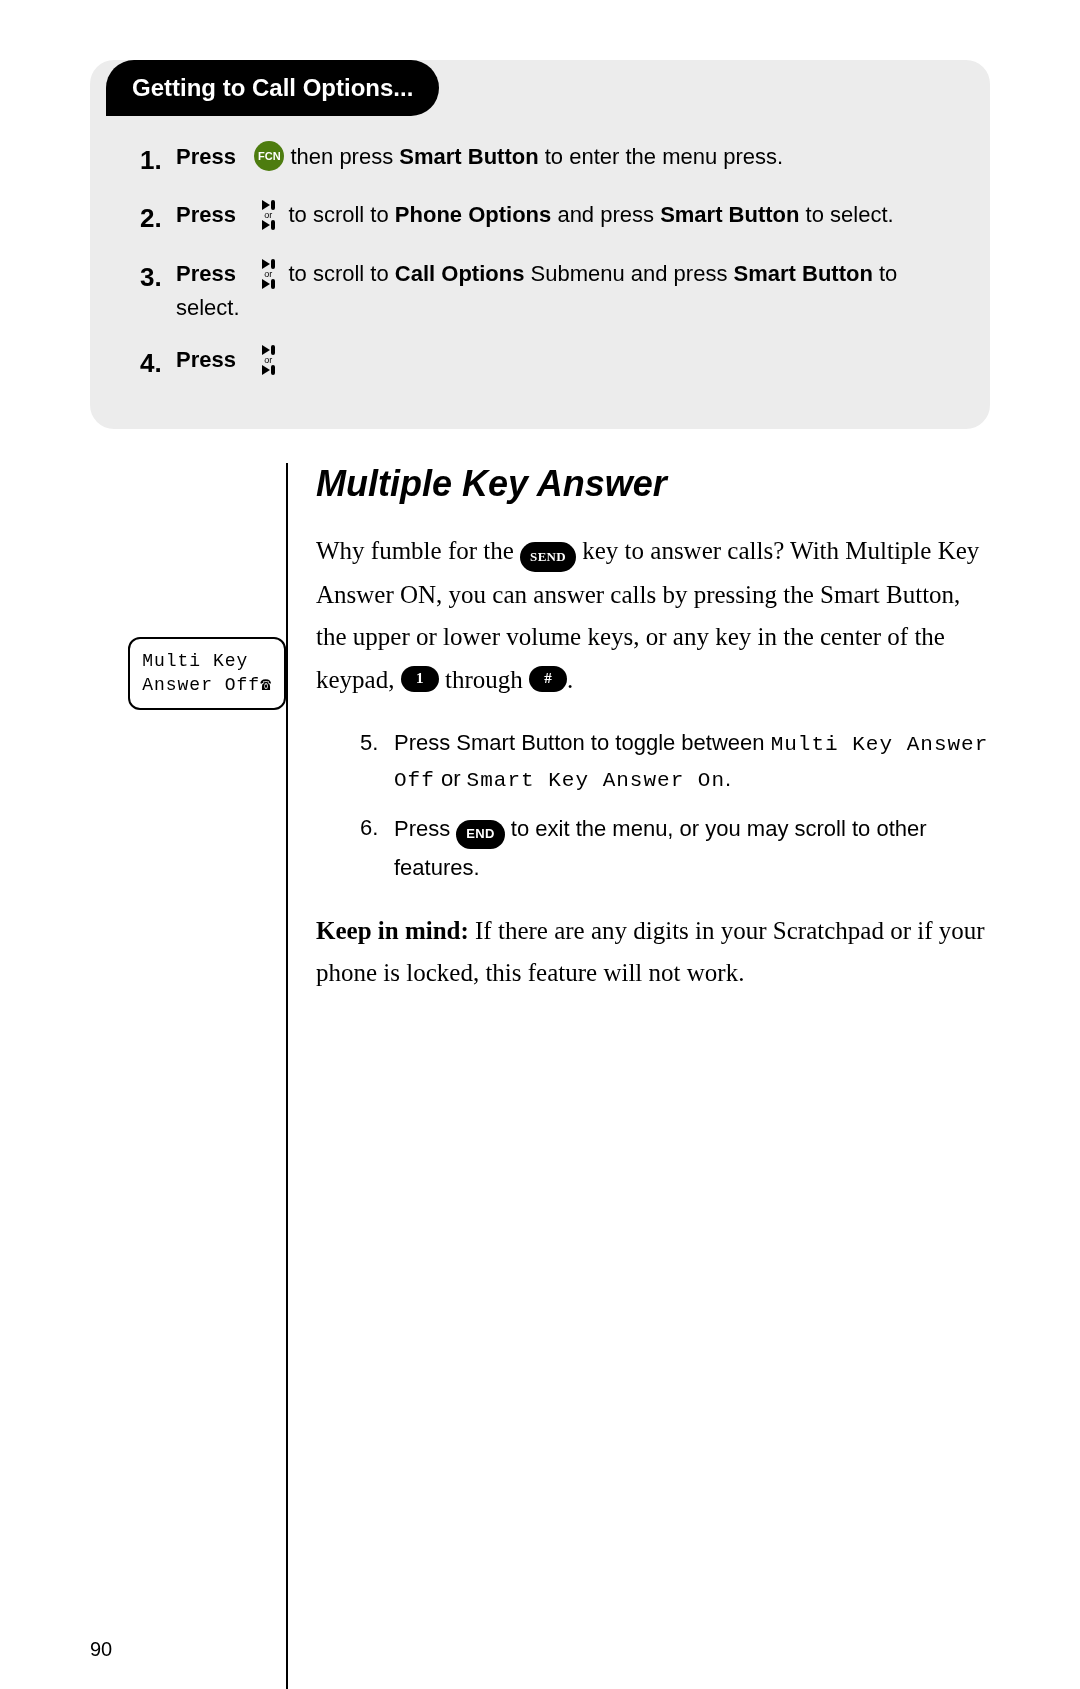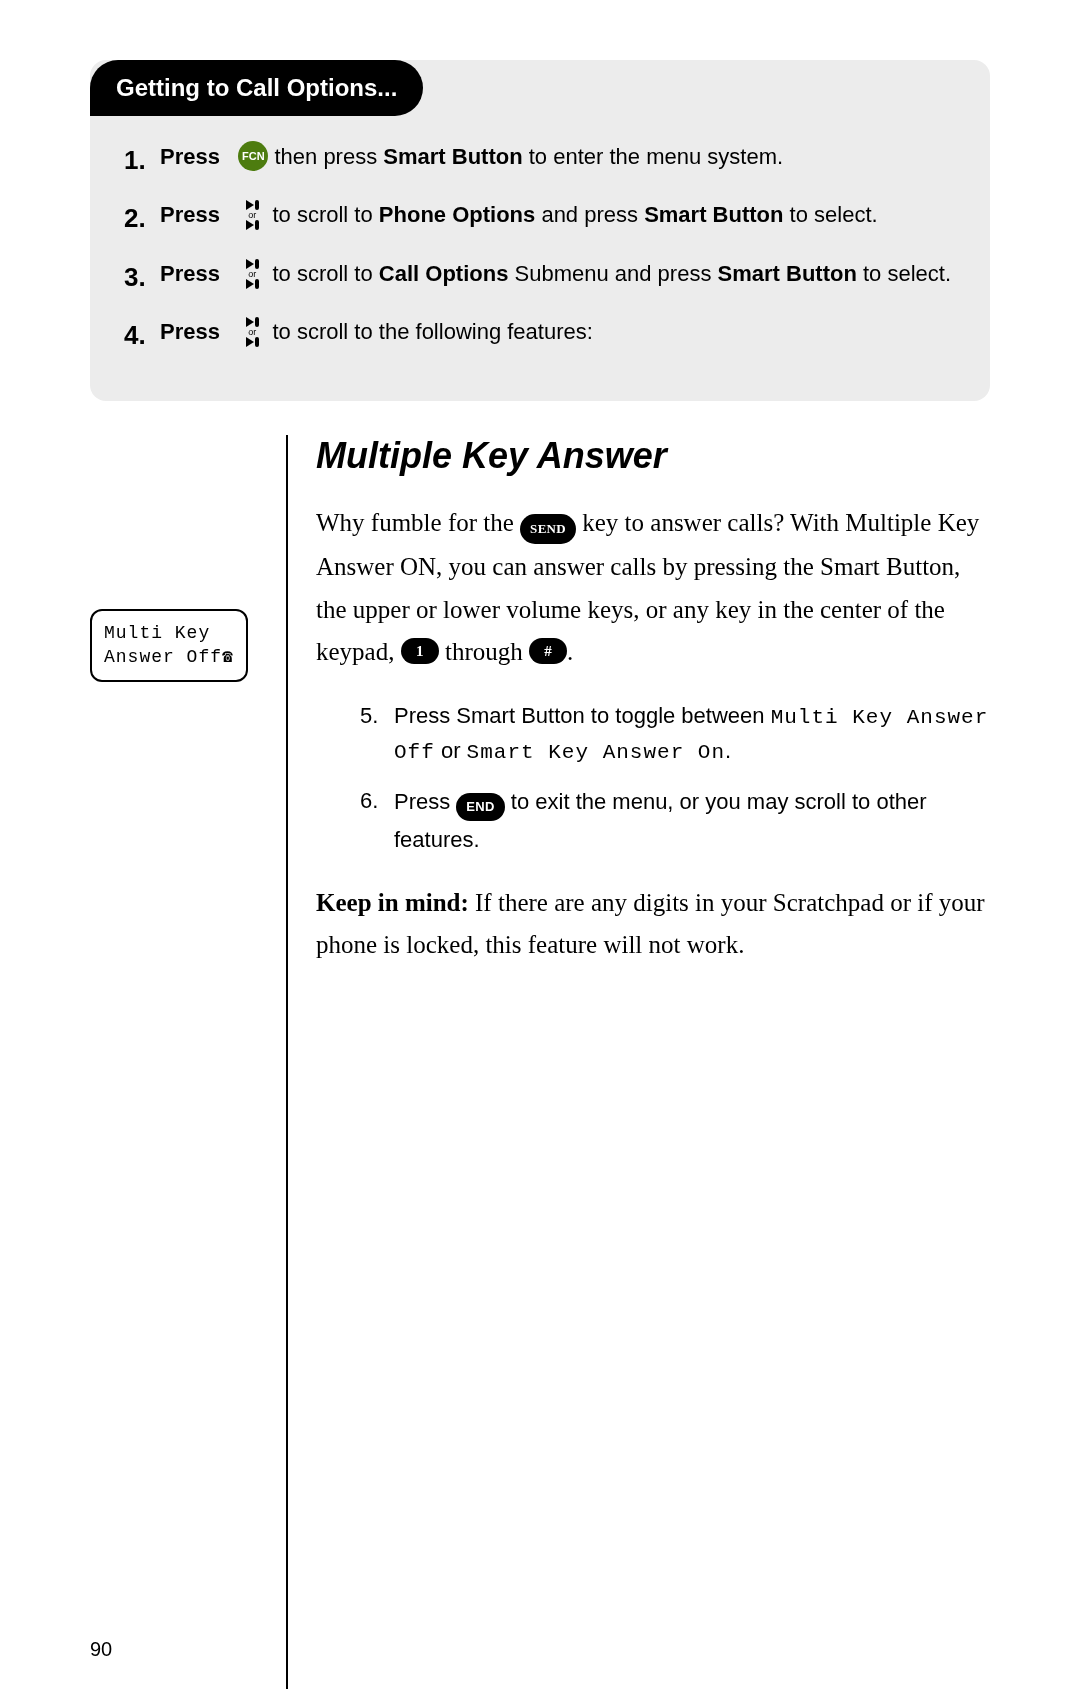--- a/index.html
+++ b/index.html
@@ -11,23 +11,24 @@
     color: #000;
     width: 1080px;
     height: 1689px;
     position: relative;
   }
   .page {
     padding: 60px 90px 40px 90px;
   }
   .box {
     background: #ececec;
-    border-radius: 16px;
+    border-radius: 24px;
     position: relative;
     padding-bottom: 28px;
+    padding-left: 16px;
   }
   .box-tab {
     background: #000;
     color: #fff;
     font-weight: 700;
     font-size: 24px;
     padding: 14px 26px;
     border-radius: 28px 28px 28px 0;
     display: inline-block;
     position: relative;
@@ -136,21 +137,21 @@
 
   .content {
     margin-top: 34px;
     display: flex;
     align-items: flex-start;
   }
   .left-col {
     width: 196px;
     padding-top: 174px;
     display: flex;
-    justify-content: flex-start;
+    justify-content: flex-end;
   }
   .screen {
     border: 2.5px solid #000;
     border-radius: 12px;
     padding: 10px 12px;
     font-family: "Courier New", monospace;
     font-size: 18px;
     line-height: 1.35;
     letter-spacing: 1px;
   }
@@ -216,21 +217,21 @@
     <div class="box-tab">Getting to Call Options...</div>
 
     <div class="steps">
 
       <div class="step">
         <div class="num">1.</div>
         <div class="body">
           <span class="press">Press</span>
           <span>&nbsp;</span>
           <span class="icon-circle">FCN</span>
-          <span> then press </span><b>Smart Button</b><span> to enter the menu system.</span>
+          <span> then press </span><b>Smart Button</b><span> to enter the menu press.</span>
         </div>
       </div>
 
       <div class="step">
         <div class="num">2.</div>
         <div class="body">
           <span class="press">Press</span>
           <span>&nbsp;</span>
           <span class="scroll-icon">
             <span class="scroll-row">
@@ -276,21 +277,20 @@
             <span class="scroll-row">
                 <span class="tri"></span>
                 <span class="tick"></span>
               </span>
             <span class="scroll-or">or</span>
             <span class="scroll-row">
                 <span class="tri"></span>
                 <span class="tick"></span>
               </span>
           </span>
-          <span> to scroll to the following features:</span>
         </div>
       </div>
 
     </div>
   </div>
 
   <div class="content">
     <div class="left-col">
       <div class="screen">
         <div>Multi Key</div>

